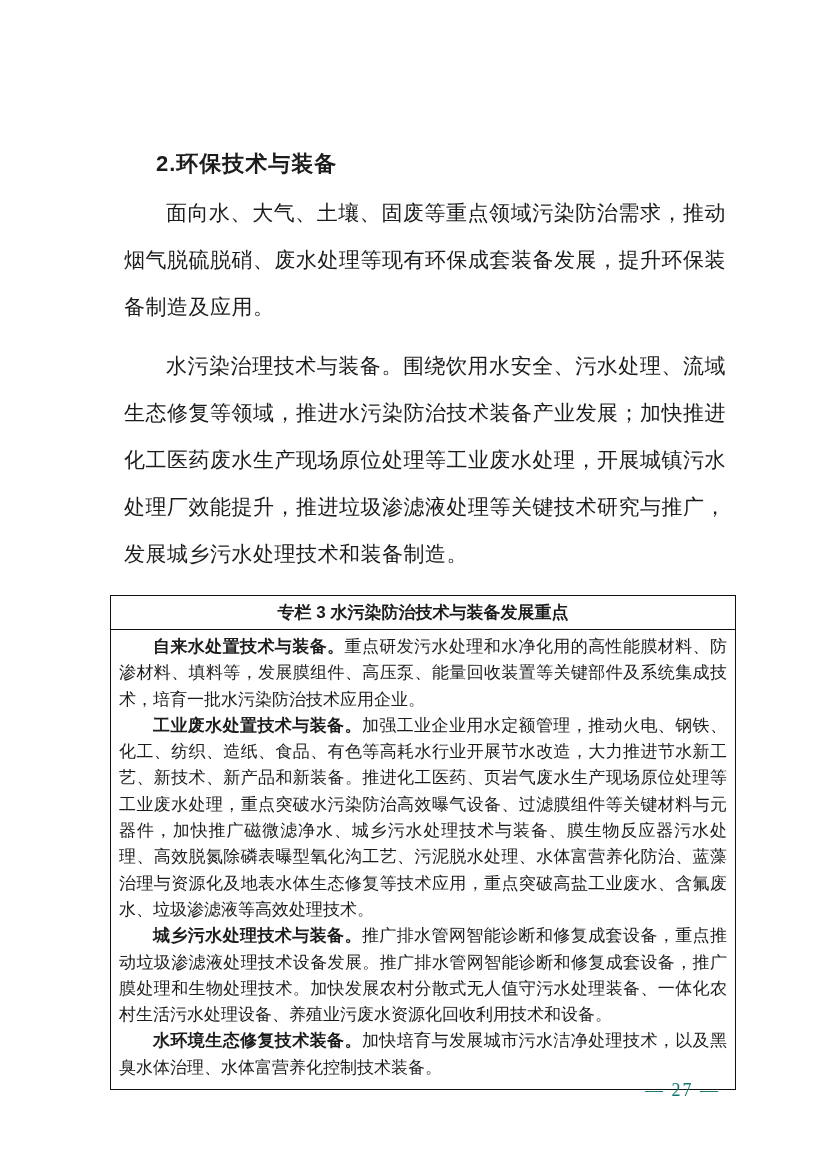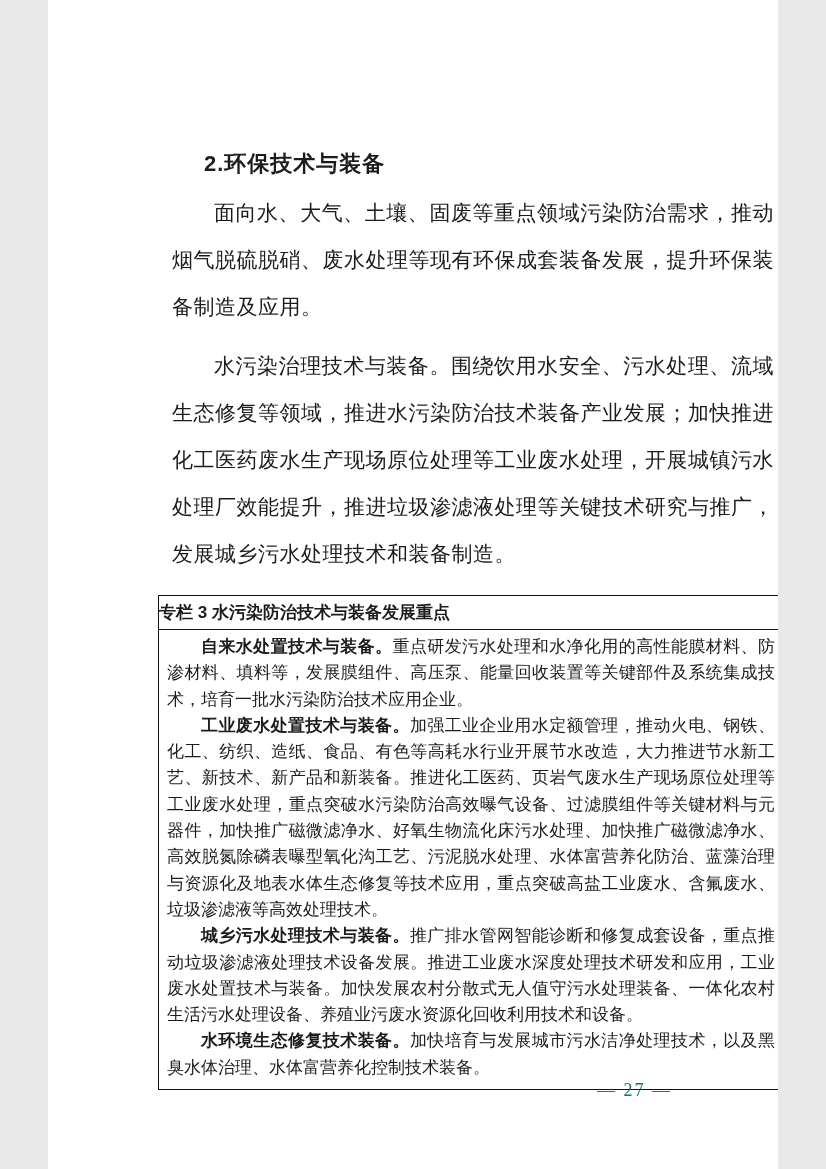--- a/index.html
+++ b/index.html
@@ -2,21 +2,21 @@
 <html lang="zh"><head>
 <meta charset="utf-8">
 <style>
   html, body {
     margin: 0;
     padding: 0;
     background: #e8e8e8;
   }
   .page {
     position: relative;
-    width: 730px;
+    width: 826px;
     height: 1169px;
     margin: 0 auto;
     background: #ffffff;
     font-family: "Liberation Serif", "DejaVu Serif", serif;
     color: #1c1c1c;
     overflow: hidden;
   }
   .content {
     position: absolute;
     left: 112px;
@@ -42,21 +42,21 @@
   .feature-box {
     margin-left: -2px;
     margin-top: 17px;
     width: 624px;
     border: 1.5px solid #111111;
     background: #ffffff;
   }
   .box-title {
     font-size: 17px;
     font-weight: bold;
-    text-align: left;
+    text-align: center;
     line-height: 33px;
     border-bottom: 1.5px solid #111111;
     font-family: "Liberation Sans", "DejaVu Sans", sans-serif;
   }
   .box-body {
     padding: 4px 8px 8px 8px;
   }
   .box-para {
     font-size: 17px;
     line-height: 26.3px;
@@ -90,23 +90,23 @@
 
     <p class="body-para">水污染治理技术与装备。围绕饮用水安全、污水处理、流域生态修复等领域，推进水污染防治技术装备产业发展；加快推进化工医药废水生产现场原位处理等工业废水处理，开展城镇污水处理厂效能提升，推进垃圾渗滤液处理等关键技术研究与推广，发展城乡污水处理技术和装备制造。</p>
 
     <div class="feature-box">
       <div class="box-title">专栏 3 水污染防治技术与装备发展重点</div>
 
       <div class="box-body">
 
         <p class="box-para"><strong class="box-lead">自来水处置技术与装备。</strong><span>重点研发污水处理和水净化用的高性能膜材料、防渗材料、填料等，发展膜组件、高压泵、能量回收装置等关键部件及系统集成技术，培育一批水污染防治技术应用企业。</span></p>
 
-        <p class="box-para"><strong class="box-lead">工业废水处置技术与装备。</strong><span>加强工业企业用水定额管理，推动火电、钢铁、化工、纺织、造纸、食品、有色等高耗水行业开展节水改造，大力推进节水新工艺、新技术、新产品和新装备。推进化工医药、页岩气废水生产现场原位处理等工业废水处理，重点突破水污染防治高效曝气设备、过滤膜组件等关键材料与元器件，加快推广磁微滤净水、好氧生物流化床污水处理、加快推广磁微滤净水、高效脱氮除磷表曝型氧化沟工艺、污泥脱水处理、水体富营养化防治、蓝藻治理与资源化及地表水体生态修复等技术应用，重点突破高盐工业废水、含氟废水、垃圾渗滤液等高效处理技术。</span></p>
+        <p class="box-para"><strong class="box-lead">工业废水处置技术与装备。</strong><span>加强工业企业用水定额管理，推动火电、钢铁、化工、纺织、造纸、食品、有色等高耗水行业开展节水改造，大力推进节水新工艺、新技术、新产品和新装备。推进化工医药、页岩气废水生产现场原位处理等工业废水处理，重点突破水污染防治高效曝气设备、过滤膜组件等关键材料与元器件，加快推广磁微滤净水、城乡污水处理技术与装备、膜生物反应器污水处理、高效脱氮除磷表曝型氧化沟工艺、污泥脱水处理、水体富营养化防治、蓝藻治理与资源化及地表水体生态修复等技术应用，重点突破高盐工业废水、含氟废水、垃圾渗滤液等高效处理技术。</span></p>
 
-        <p class="box-para"><strong class="box-lead">城乡污水处理技术与装备。</strong><span>推广排水管网智能诊断和修复成套设备，重点推动垃圾渗滤液处理技术设备发展。推进工业废水深度处理技术研发和应用，工业废水处置技术与装备。加快发展农村分散式无人值守污水处理装备、一体化农村生活污水处理设备、养殖业污废水资源化回收利用技术和设备。</span></p>
+        <p class="box-para"><strong class="box-lead">城乡污水处理技术与装备。</strong><span>推广排水管网智能诊断和修复成套设备，重点推动垃圾渗滤液处理技术设备发展。推广排水管网智能诊断和修复成套设备，推广膜处理和生物处理技术。加快发展农村分散式无人值守污水处理装备、一体化农村生活污水处理设备、养殖业污废水资源化回收利用技术和设备。</span></p>
 
         <p class="box-para"><strong class="box-lead">水环境生态修复技术装备。</strong><span>加快培育与发展城市污水洁净处理技术，以及黑臭水体治理、水体富营养化控制技术装备。</span></p>
 
       </div>
     </div>
 
   </div>
 
   <div class="footer">— 27 —</div>
 </div>

